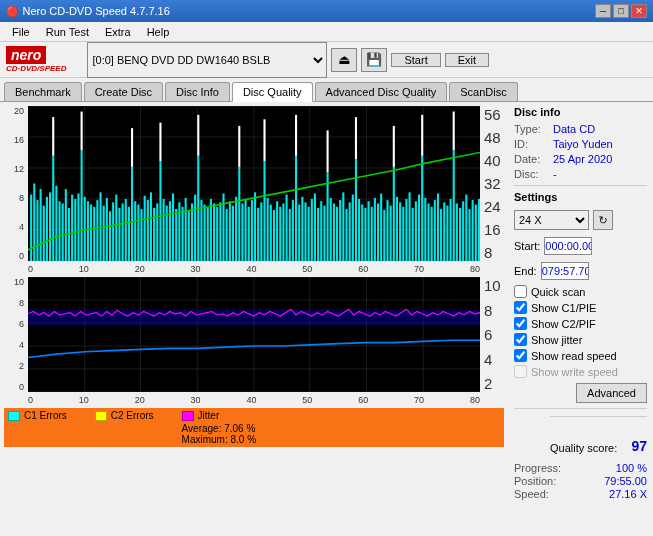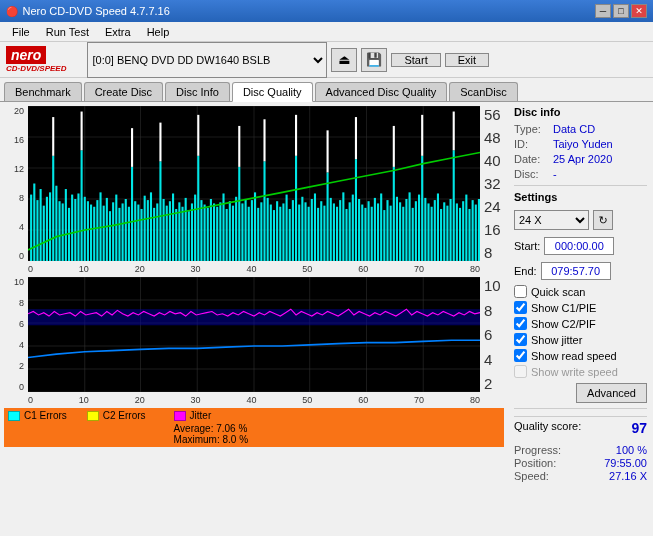--- a/index.html
+++ b/index.html
@@ -182,21 +182,21 @@
     }
 
     .speed-select {
       width: 75px;
       height: 20px;
       font-size: 11px;
       border: 1px solid #888;
     }
 
     .time-input {
-      width: 70px;
+      width: 48px;
       height: 18px;
       font-size: 11px;
       border: 1px solid #888;
       color: #0000cc;
       background: white;
       text-align: center;
     }
 
     .checkbox-row {
       display: flex;
@@ -211,25 +211,26 @@
       padding: 3px 10px;
       cursor: pointer;
       font-size: 11px;
       align-self: flex-end;
       margin-top: 2px;
     }
 
     .quality-score-row {
       display: flex;
       justify-content: space-between;
-      align-items: flex-start;
+      align-items: flex-end;
       font-size: 11px;
       border-top: 1px solid #ccc;
-      padding-top: 3px;
+      padding-top: 21px;
       margin-top: 2px;
+      margin-left: 36px;
     }
     .quality-score-value {
       font-size: 14px;
       font-weight: bold;
       color: #0000cc;
     }
 
     .progress-section { margin-top: 4px; }
     .progress-row {
       display: flex;
@@ -586,21 +587,21 @@
         <span>80</span>
     </div>
 
     <div class="legend-area">
       <div class="legend-item">
         <div class="legend-header">
           <div class="legend-color" style="background:#00ffff;border:1px solid #00aaaa;"></div>
           <span>C1 Errors</span>
         </div>
       </div>
-      <div class="legend-item" style="margin-left:8px;gap:6px;">
+      <div class="legend-item" style="margin-left:16px;gap:6px;">
         <div class="legend-header">
           <div class="legend-color" style="background:#ffff00;border:1px solid #aaaa00;"></div>
           <span>C2 Errors</span>
         </div>
       </div>
       <div class="legend-item" style="margin-left:16px;">
         <div class="legend-header">
           <div class="legend-color" style="background:#ff00ff;border:1px solid #aa00aa;"></div>
           <span>Jitter</span>
         </div>

